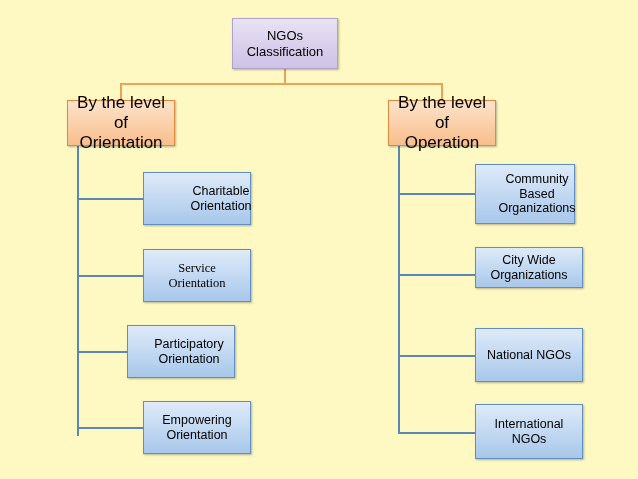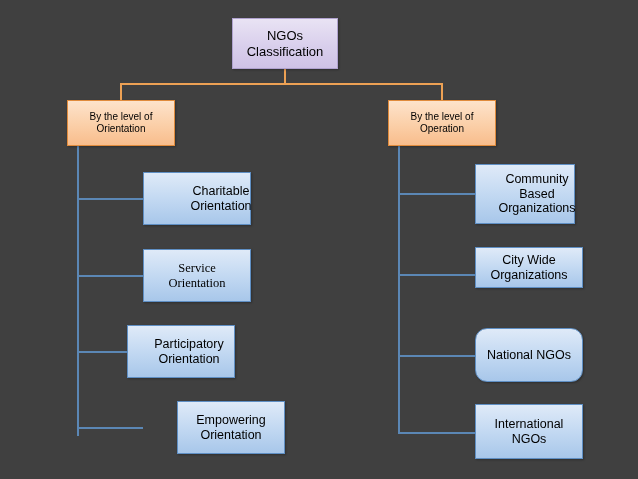--- a/index.html
+++ b/index.html
@@ -4,21 +4,21 @@
 <style>
   html, body {
     margin: 0;
     padding: 0;
     background: #ffffff;
   }
   #canvas {
     position: relative;
     width: 638px;
     height: 479px;
-    background: #404040;
+    background: #fef9c3;
     font-family: "Liberation Sans", sans-serif;
     overflow: hidden;
   }
 
   .node {
     position: absolute;
     box-sizing: border-box;
     display: flex;
     align-items: center;
     justify-content: center;
@@ -34,21 +34,21 @@
     background: linear-gradient(to bottom, #e9e3f4 0%, #d9cfec 55%, #cfc2e6 100%);
     border: 1px solid #b0a2cf;
     font-size: 13px;
     box-shadow: 1px 1px 2px rgba(0,0,0,0.28);
   }
 
   
   .node.branch {
     background: linear-gradient(to bottom, #fde3cb 0%, #fbcfa8 55%, #f8bd8c 100%);
     border: 1px solid #e08b3c;
-    font-size: 10px;
+    font-size: 17px;
     box-shadow: 1px 1px 2px rgba(0,0,0,0.28);
   }
 
   
   .node.leaf {
     background: linear-gradient(to bottom, #dfeaf8 0%, #c3d9f2 50%, #a8c7ea 100%);
     border: 1px solid #5f8fc4;
     font-size: 12.5px;
     box-shadow: 1px 1px 2px rgba(0,0,0,0.28);
   }
@@ -95,28 +95,28 @@
 
   <div class="node leaf" style="left:143px; top:172px; width:108px; height:53px;padding-left:48px;">Charitable
 Orientation</div>
 
   <div class="node leaf" style="left:143px; top:249px; width:108px; height:53px;font-family:Liberation Serif, serif;">Service
 Orientation</div>
 
   <div class="node leaf" style="left:127px; top:325px; width:108px; height:53px;padding-left:16px;">Participatory
 Orientation</div>
 
-  <div class="node leaf" style="left:143px; top:401px; width:108px; height:53px;margin-left:34px;">Empowering
+  <div class="node leaf" style="left:143px; top:401px; width:108px; height:53px;">Empowering
 Orientation</div>
 
   <div class="node leaf" style="left:475px; top:164px; width:100px; height:60px;padding-left:24px;">Community
 Based
 Organizations</div>
 
   <div class="node leaf" style="left:475px; top:247px; width:108px; height:41px;">City Wide
 Organizations</div>
 
-  <div class="node leaf" style="left:475px; top:328px; width:108px; height:54px;border-radius:12px;">National NGOs</div>
+  <div class="node leaf" style="left:475px; top:328px; width:108px; height:54px;">National NGOs</div>
 
   <div class="node leaf" style="left:475px; top:404px; width:108px; height:55px;">International
 NGOs</div>
 
 </div>
 
 </body></html>

